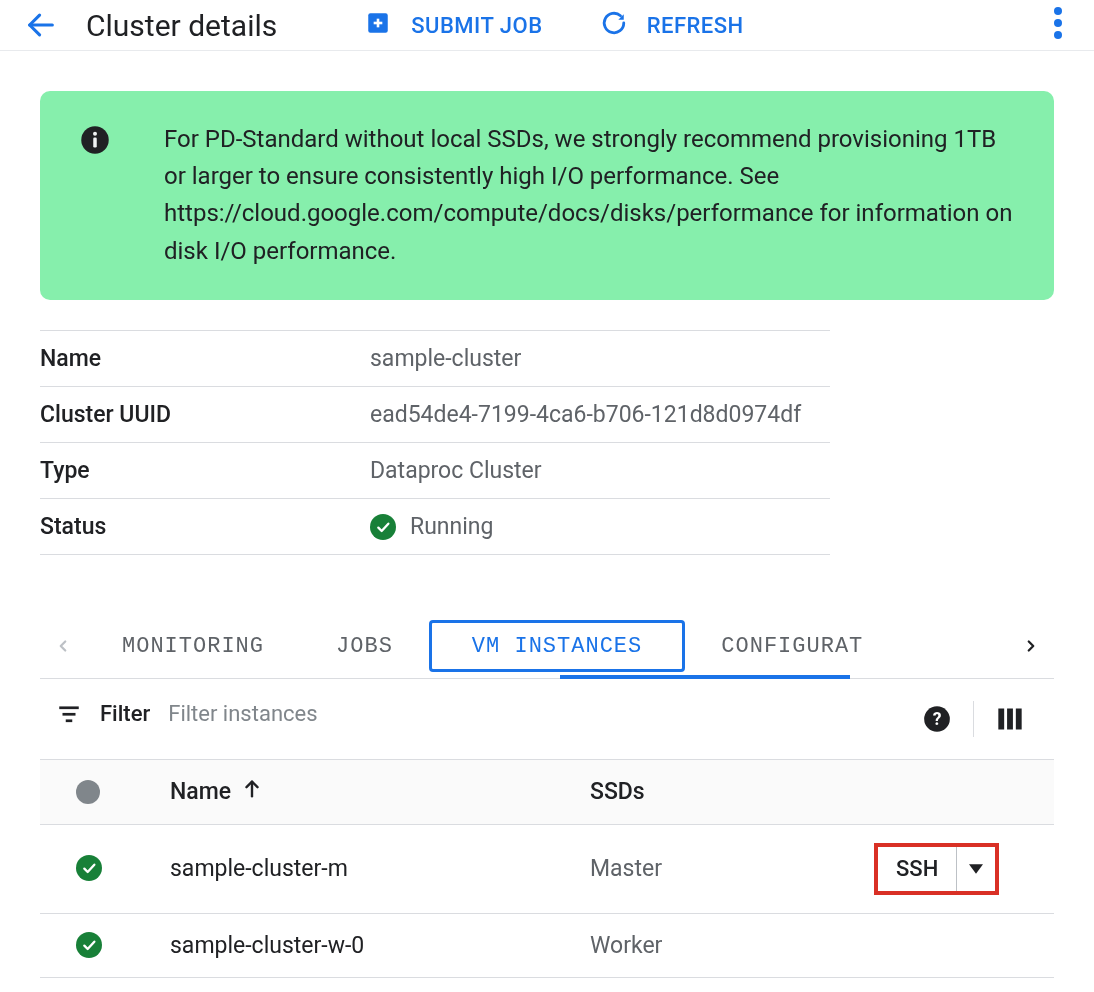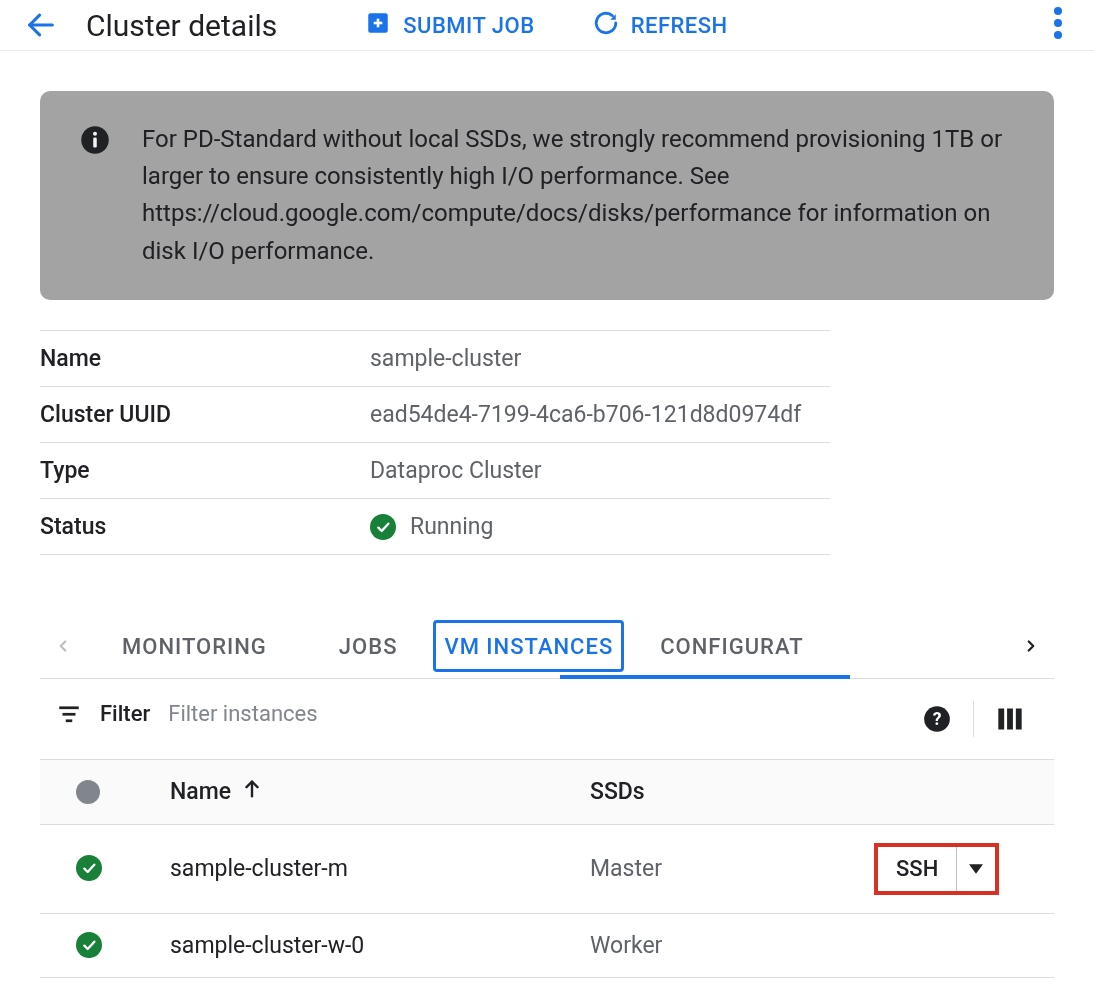--- a/index.html
+++ b/index.html
@@ -25,40 +25,40 @@
   .page-title {
     font-size: 30px;
     font-weight: 400;
     color: #202124;
     flex: 0 0 auto;
     margin-right: 60px;
   }
   .header-action {
     display: flex;
     align-items: center;
-    gap: 12px;
+    gap: 20px;
     color: #1a73e8;
     font-size: 22px;
     font-weight: 500;
     letter-spacing: 0.5px;
     cursor: pointer;
   }
   .header-spacer { flex: 1; }
   .more-menu {
     color: #1a73e8;
     cursor: pointer;
     padding: 0 8px;
   }
   .content { padding: 40px 40px 0 40px; }
   .info-banner {
-    background: #a3a3a3;
+    background: #86efac;
     border-radius: 10px;
     padding: 30px 40px;
     display: flex;
-    gap: 32px;
+    gap: 54px;
     align-items: flex-start;
     margin-bottom: 30px;
   }
   .info-icon {
     flex: 0 0 auto;
     margin-top: 4px;
   }
   .info-text {
     font-size: 24px;
     line-height: 1.55;
@@ -91,20 +91,21 @@
     flex: 0 0 auto;
   }
   .tabs-row {
     display: flex;
     align-items: center;
     border-bottom: 1px solid #dadce0;
     margin-top: 60px;
     position: relative;
     height: 64px;
     gap: 0;
+    font-family: Liberation Mono, monospace;
   }
   .tab-scroll {
     color: #9aa0a6;
     padding: 0 14px;
     cursor: pointer;
     display: flex;
     align-items: center;
   }
   .tab {
     font-size: 22px;
@@ -116,21 +117,21 @@
     display: flex;
     align-items: center;
     height: 100%;
     white-space: nowrap;
   }
   .tab.active {
     color: #1a73e8;
     border: 3px solid #1a73e8;
     border-radius: 4px;
     height: 52px;
-    padding: 0 8px;
+    padding: 0 40px;
     position: relative;
   }
   .tab-underline {
     position: absolute;
     bottom: -1px;
     height: 4px;
     background: #1a73e8;
     left: 520px;
     width: 290px;
   }

